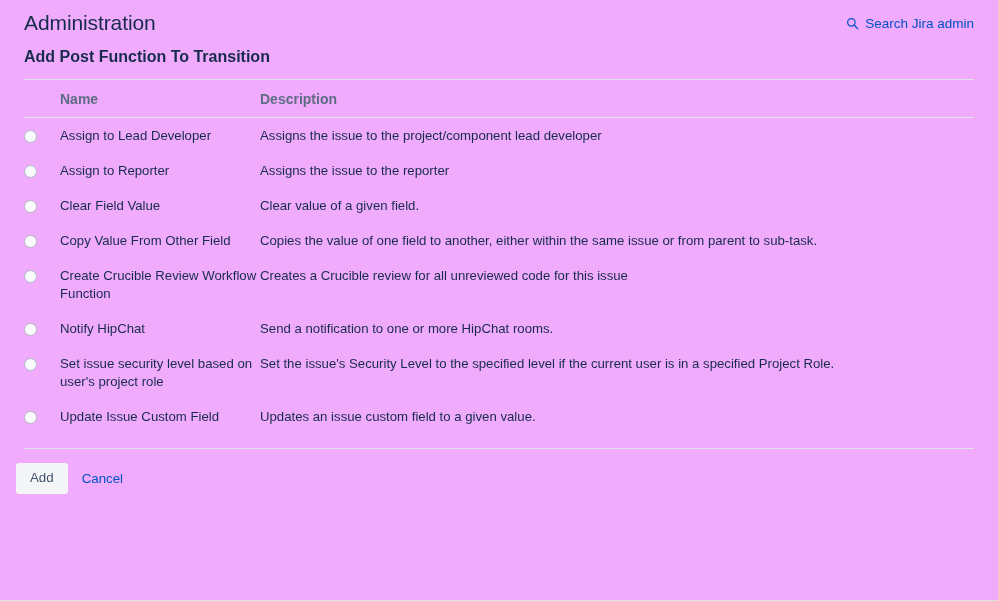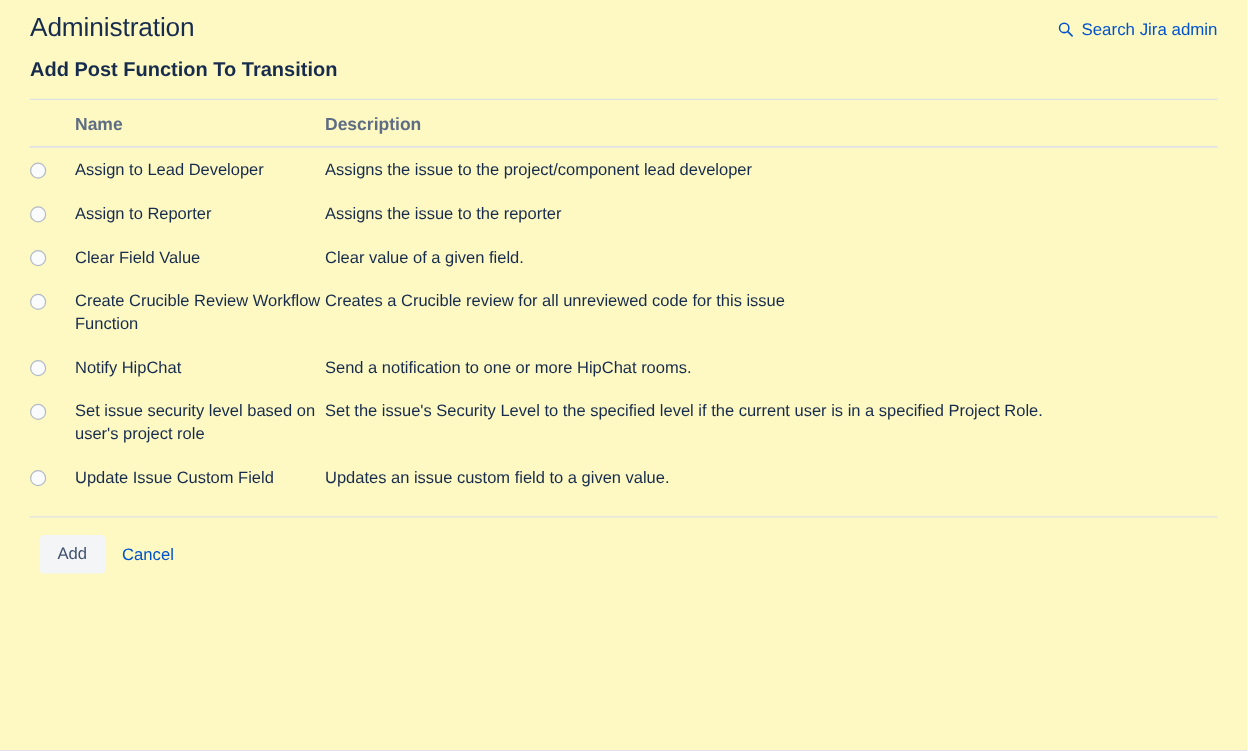--- a/index.html
+++ b/index.html
@@ -10,21 +10,21 @@
     height: 601px;
     background: #ffffff;
     font-family: "Liberation Sans", sans-serif;
     color: #172b4d;
     overflow: hidden;
   }
   .page {
     position: relative;
     width: 998px;
     height: 601px;
-    background: #fef9c3;
+    background: #f0abfc;
   }
 
   
   .header {
     display: flex;
     align-items: flex-start;
     justify-content: space-between;
     padding: 10px 24px 0 24px;
   }
   .admin-title {
@@ -126,21 +126,21 @@
   
   .footer-rule {
     height: 1px;
     background: #dfe1e6;
     margin: 14px 24px 0 24px;
   }
   .footer {
     display: flex;
     align-items: center;
     gap: 14px;
-    padding: 14px 24px 0 32px;
+    padding: 14px 24px 0 16px;
   }
   .btn-add {
     background: #f4f5f7;
     border: 1px solid transparent;
     border-radius: 3px;
     color: #42526e;
     font-size: 13.3px;
     font-family: "Liberation Sans", sans-serif;
     padding: 6px 13px 7px 13px;
     cursor: pointer;
@@ -215,20 +215,27 @@
           <td class="c-radio">
             <span class="radio"></span>
           </td>
           <td class="c-name">Clear Field Value</td>
           <td class="c-desc">Clear value of a given field.</td>
         </tr>
         <tr>
           <td class="c-radio">
             <span class="radio"></span>
           </td>
+          <td class="c-name">Copy Value From Other Field</td>
+          <td class="c-desc">Copies the value of one field to another, either within the same issue or from parent to sub-task.</td>
+        </tr>
+        <tr>
+          <td class="c-radio">
+            <span class="radio"></span>
+          </td>
           <td class="c-name">Create Crucible Review Workflow Function</td>
           <td class="c-desc">Creates a Crucible review for all unreviewed code for this issue</td>
         </tr>
         <tr>
           <td class="c-radio">
             <span class="radio"></span>
           </td>
           <td class="c-name">Notify HipChat</td>
           <td class="c-desc">Send a notification to one or more HipChat rooms.</td>
         </tr>

